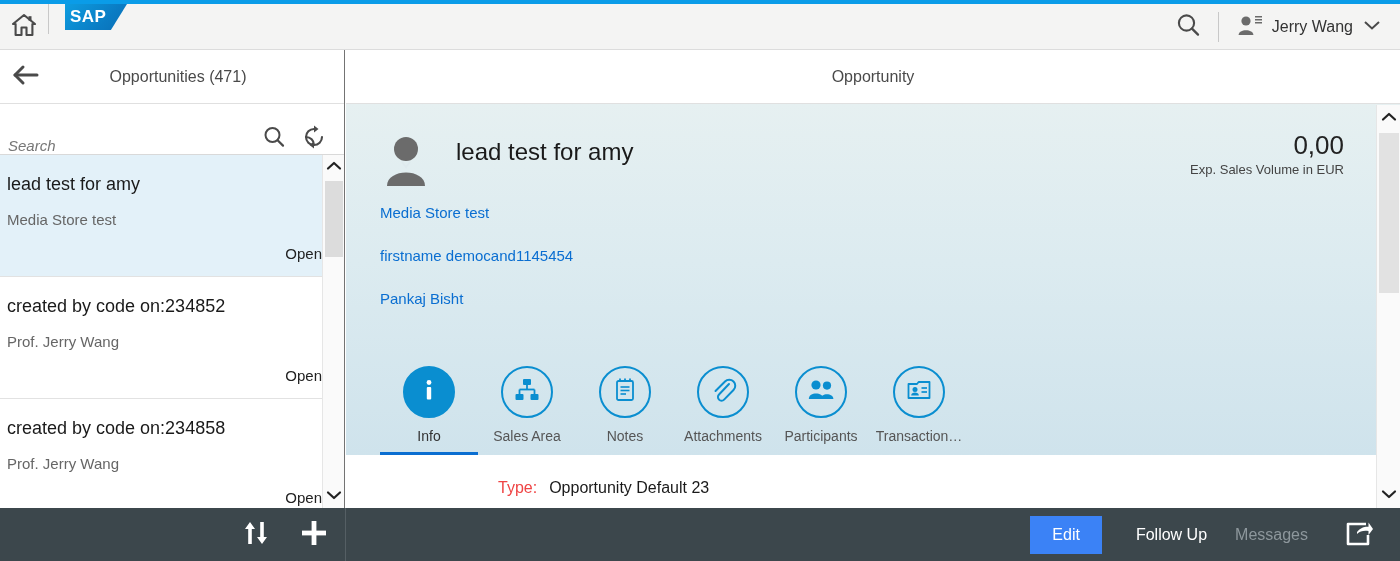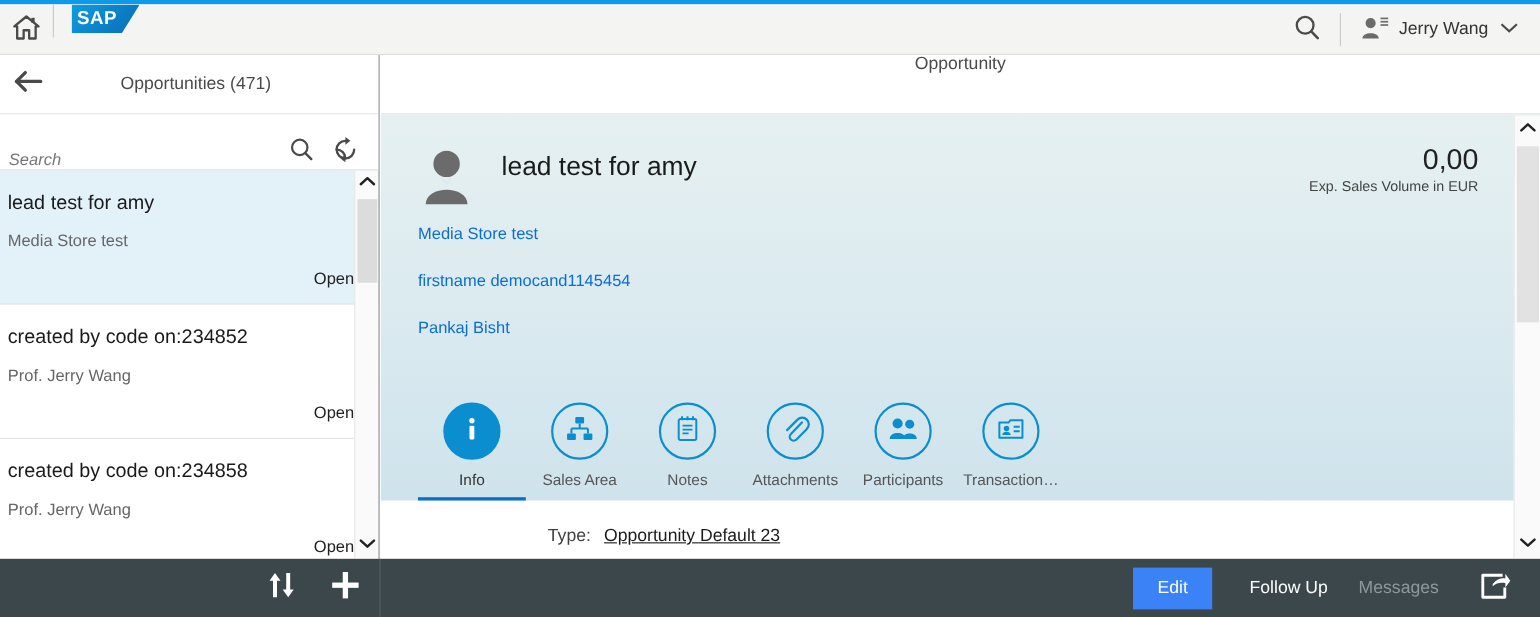--- a/index.html
+++ b/index.html
@@ -106,21 +106,21 @@
     position: absolute; top: 26px; left: 2px; width: 18px; height: 76px;
     background: #dcdcdc; cursor: pointer;
   }
 
   
   .detail {
     position: absolute; top: 50px; left: 346px; width: 1054px; height: 458px;
     background: #ffffff; overflow: hidden;
   }
   .detail-head {
-    height: 54px; display: flex; align-items: flex-start; justify-content: center;
+    height: 54px; display: flex; align-items: center; justify-content: center;
     border-bottom: 1px solid #e0e0e0; background: #ffffff;
   }
   .detail-title { font-size: 16px; color: #4a4a4a; }
 
   .hero {
     position: relative; height: 351px;
     background: linear-gradient(180deg, #e6f0f1 0%, #dcebf0 45%, #cfe3ec 100%);
     padding: 26px 0 0 0;
   }
   .hero-top { display: flex; align-items: flex-start; padding: 0 32px 0 34px; }
@@ -153,22 +153,22 @@
   .tab-label {
     font-size: 14px; color: #555555; margin-top: 10px;
     white-space: nowrap; overflow: hidden; text-overflow: ellipsis;
   }
   .tab.active .tab-label { color: #333333; }
   .tab-underline { height: 3px; background: transparent; margin-top: 8px; }
   .tab.active .tab-underline { background: #0a6ed1; }
 
   .detail-body { padding: 24px 0 0 152px; background: #ffffff; }
   .field-row { display: flex; align-items: baseline; font-size: 16px; }
-  .field-label { color: #404040; margin-right: 12px; }
-  .field-value { color: #1a1a1a; text-decoration: underline; }
+  .field-label { color: #ef4444; margin-right: 12px; }
+  .field-value { color: #1a1a1a; }
 
   
   .detail-scroll {
     position: absolute; top: 55px; right: 0; width: 24px; height: 403px;
     background: #fafafa; border-left: 1px solid #e6e6e6;
   }
   .dsb-arrow { width: 24px; height: 26px; display:flex; align-items:center; justify-content:center; cursor:pointer; }
   .dsb-arrow.bottom { position: absolute; bottom: 0; left: 0; }
   .dsb-thumb {
     position: absolute; top: 28px; left: 2px; width: 20px; height: 160px;

